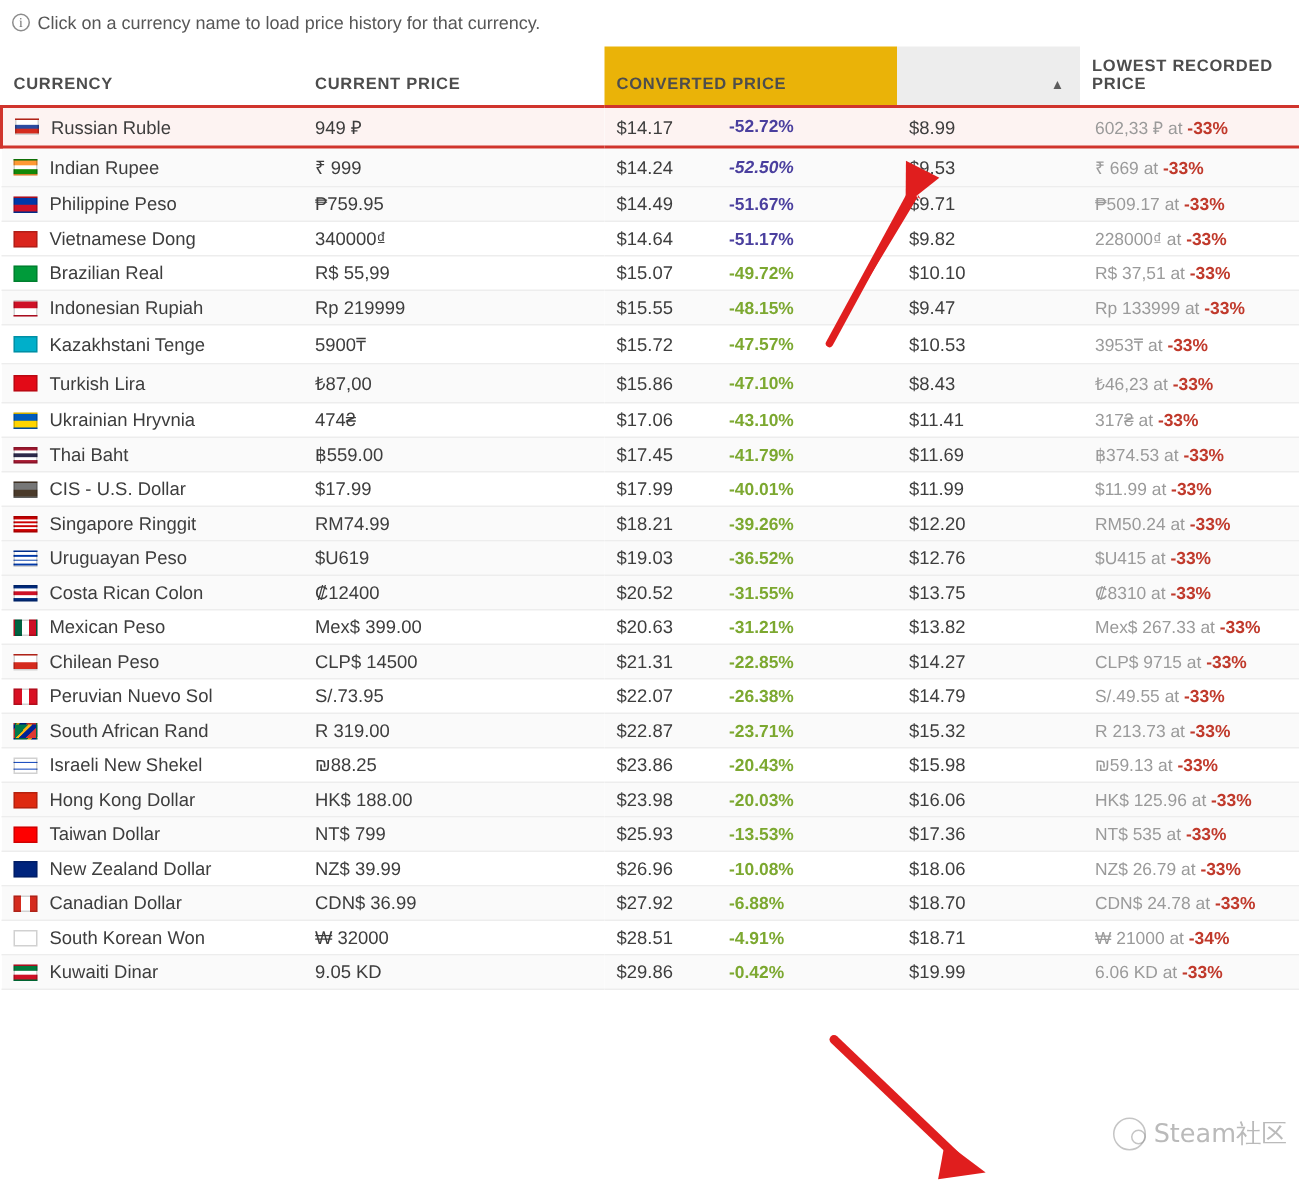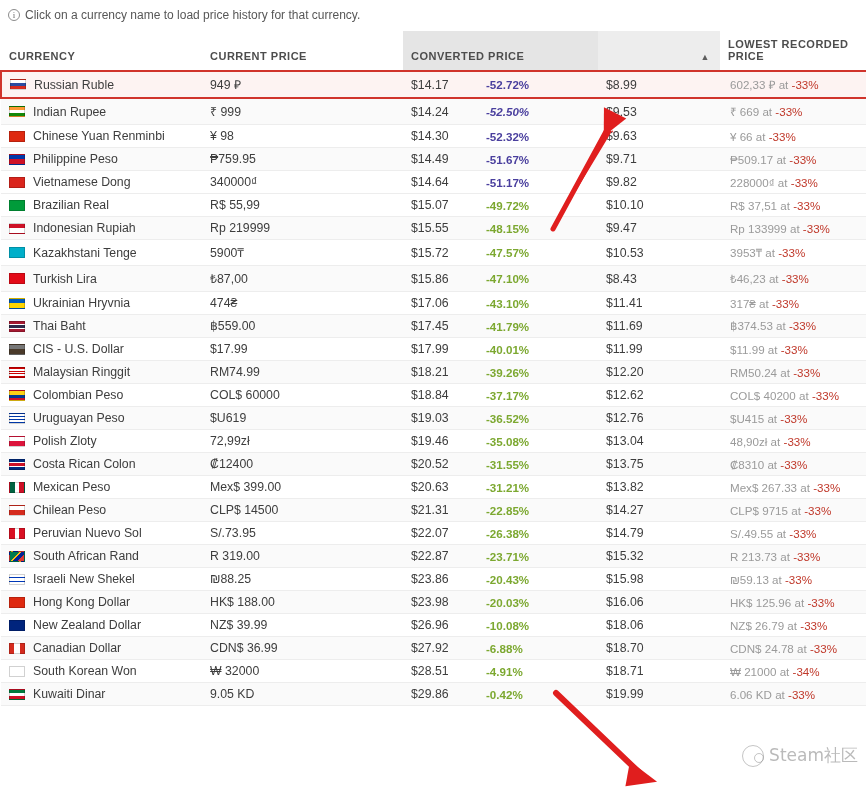--- a/index.html
+++ b/index.html
@@ -88,21 +88,21 @@
     font-size: 11px;
     font-weight: bold;
     color: #4d4d4d;
     letter-spacing: .5px;
     text-align: left;
     padding: 7px 0 8px 8px;
     border-bottom: 1px solid #e2e2e2;
     vertical-align: bottom;
     background: #fff;
   }
-  thead th.sorted { background:#e5e5e5; }
+  thead th.sorted { background:#eab308; }
   thead th.sort-caret-cell {
     background:#ededed;
     text-align:right; padding-right:10px;
   }
   thead th .caret-up { font-size: 9px; color:#5d5d5d; }
 
   tbody td {
     padding: 4px 0 4px 8px;
     border-bottom: 1px solid #ededed;
     color: #3d3d3d;
@@ -111,21 +111,21 @@
     height: 22.5px;
   }
   tbody tr.alt td { background: #fafafa; }
   tbody tr td.cur-cell { padding-left: 8px; }
   .cur-name-wrap { display:flex; align-items:center; gap:8px; }
   .cur-name { color:#3d3d3d; cursor:pointer; }
 
   td.pct { font-weight: bold; font-size: 11.6px; }
   td.conv, td.low { color:#3d3d3d; }
   td.lowrec { color:#9a9a9a; font-size:11.6px; padding-left:10px;}
-  td.lowrec .pctred { color:#c0392b; font-weight:normal; }
+  td.lowrec .pctred { color:#c0392b; font-weight:bold; }
 
   
   tr.hl-top td { background:#fdf3f2 !important; }
   tr.hl-top td:first-child { border-left: 2px solid #d0342c; }
   tr.hl-top td:last-child  { border-right: 2px solid #d0342c; }
   tr.hl-top td { border-top: 2px solid #d0342c; border-bottom: 2px solid #d0342c; }
 
   
   .arrow-overlay { position:absolute; left:0; top:0; width:866px; height:799px; pointer-events:none; }
 
@@ -203,33 +203,20 @@
               <span class="flag" style="background: linear-gradient(rgb(255, 153, 51) 0px, rgb(255, 153, 51) 33%, rgb(255, 255, 255) 33%, rgb(255, 255, 255) 66%, rgb(19, 136, 8) 66%, rgb(19, 136, 8) 100%);"></span>
               <span class="cur-name">Indian Rupee</span>
             </div>
           </td>
           <td>₹ 999</td>
           <td class="conv">$14.24</td>
           <td class="pct" style="color: rgb(74, 63, 158); font-style: italic;">-52.50%</td>
           <td class="low">$9.53</td>
           <td class="lowrec"><span>₹ 669</span><span> at </span><span class="pctred">-33%</span></td>
         </tr>
-        <tr>
-          <td class="cur-cell">
-            <div class="cur-name-wrap">
-              <span class="flag" style="background: rgb(222, 41, 16);"></span>
-              <span class="cur-name">Chinese Yuan Renminbi</span>
-            </div>
-          </td>
-          <td>¥ 98</td>
-          <td class="conv">$14.30</td>
-          <td class="pct" style="color: rgb(74, 63, 158);">-52.32%</td>
-          <td class="low">$9.63</td>
-          <td class="lowrec"><span>¥ 66</span><span> at </span><span class="pctred">-33%</span></td>
-        </tr>
         <tr class="alt">
           <td class="cur-cell">
             <div class="cur-name-wrap">
               <span class="flag" style="background: linear-gradient(rgb(0, 56, 168) 0px, rgb(0, 56, 168) 50%, rgb(206, 17, 38) 50%, rgb(206, 17, 38) 100%);"></span>
               <span class="cur-name">Philippine Peso</span>
             </div>
           </td>
           <td>₱759.95</td>
           <td class="conv">$14.49</td>
           <td class="pct" style="color: rgb(74, 63, 158);">-51.67%</td>
@@ -337,68 +324,42 @@
           <td>$17.99</td>
           <td class="conv">$17.99</td>
           <td class="pct" style="color: rgb(124, 168, 48); margin-left: 48px;">-40.01%</td>
           <td class="low">$11.99</td>
           <td class="lowrec"><span>$11.99</span><span> at </span><span class="pctred">-33%</span></td>
         </tr>
         <tr class="alt">
           <td class="cur-cell">
             <div class="cur-name-wrap">
               <span class="flag" style="background: linear-gradient(rgb(204, 0, 1) 0px, rgb(204, 0, 1) 14%, rgb(255, 255, 255) 14%, rgb(255, 255, 255) 28%, rgb(204, 0, 1) 28%, rgb(204, 0, 1) 42%, rgb(255, 255, 255) 42%, rgb(255, 255, 255) 57%, rgb(204, 0, 1) 57%, rgb(204, 0, 1) 71%, rgb(255, 255, 255) 71%, rgb(255, 255, 255) 85%, rgb(204, 0, 1) 85%, rgb(204, 0, 1) 100%);"></span>
-              <span class="cur-name">Malaysian Ringgit</span>
+              <span class="cur-name">Singapore Ringgit</span>
             </div>
           </td>
           <td>RM74.99</td>
           <td class="conv">$18.21</td>
           <td class="pct" style="color: rgb(124, 168, 48); margin-left: 16px;">-39.26%</td>
           <td class="low">$12.20</td>
           <td class="lowrec"><span>RM50.24</span><span> at </span><span class="pctred">-33%</span></td>
         </tr>
-        <tr>
-          <td class="cur-cell">
-            <div class="cur-name-wrap">
-              <span class="flag" style="background: linear-gradient(rgb(252, 209, 22) 0px, rgb(252, 209, 22) 50%, rgb(0, 56, 147) 50%, rgb(0, 56, 147) 75%, rgb(206, 17, 38) 75%, rgb(206, 17, 38) 100%);"></span>
-              <span class="cur-name">Colombian Peso</span>
-            </div>
-          </td>
-          <td>COL$ 60000</td>
-          <td class="conv">$18.84</td>
-          <td class="pct" style="color: rgb(124, 168, 48);">-37.17%</td>
-          <td class="low">$12.62</td>
-          <td class="lowrec"><span>COL$ 40200</span><span> at </span><span class="pctred">-33%</span></td>
-        </tr>
         <tr class="alt">
           <td class="cur-cell">
             <div class="cur-name-wrap">
               <span class="flag" style="background: linear-gradient(rgb(255, 255, 255) 0px, rgb(255, 255, 255) 22%, rgb(0, 56, 168) 22%, rgb(0, 56, 168) 33%, rgb(255, 255, 255) 33%, rgb(255, 255, 255) 55%, rgb(0, 56, 168) 55%, rgb(0, 56, 168) 66%, rgb(255, 255, 255) 66%, rgb(255, 255, 255) 88%, rgb(0, 56, 168) 88%, rgb(0, 56, 168) 100%);"></span>
               <span class="cur-name">Uruguayan Peso</span>
             </div>
           </td>
           <td>$U619</td>
           <td class="conv">$19.03</td>
           <td class="pct" style="color: rgb(124, 168, 48);">-36.52%</td>
           <td class="low">$12.76</td>
           <td class="lowrec"><span>$U415</span><span> at </span><span class="pctred">-33%</span></td>
         </tr>
-        <tr>
-          <td class="cur-cell">
-            <div class="cur-name-wrap">
-              <span class="flag" style="background: linear-gradient(rgb(255, 255, 255) 0px, rgb(255, 255, 255) 50%, rgb(220, 20, 60) 50%, rgb(220, 20, 60) 100%);"></span>
-              <span class="cur-name">Polish Zloty</span>
-            </div>
-          </td>
-          <td>72,99zł</td>
-          <td class="conv">$19.46</td>
-          <td class="pct" style="color: rgb(124, 168, 48);">-35.08%</td>
-          <td class="low">$13.04</td>
-          <td class="lowrec"><span>48,90zł</span><span> at </span><span class="pctred">-33%</span></td>
-        </tr>
         <tr class="alt">
           <td class="cur-cell">
             <div class="cur-name-wrap">
               <span class="flag" style="background: linear-gradient(rgb(0, 43, 127) 0px, rgb(0, 43, 127) 17%, rgb(255, 255, 255) 17%, rgb(255, 255, 255) 33%, rgb(206, 17, 38) 33%, rgb(206, 17, 38) 67%, rgb(255, 255, 255) 67%, rgb(255, 255, 255) 83%, rgb(0, 43, 127) 83%, rgb(0, 43, 127) 100%);"></span>
               <span class="cur-name">Costa Rican Colon</span>
             </div>
           </td>
           <td>₡12400</td>
           <td class="conv">$20.52</td>
           <td class="pct" style="color: rgb(124, 168, 48);">-31.55%</td>
@@ -475,20 +436,33 @@
             <div class="cur-name-wrap">
               <span class="flag" style="background: rgb(222, 41, 16);"></span>
               <span class="cur-name">Hong Kong Dollar</span>
             </div>
           </td>
           <td>HK$ 188.00</td>
           <td class="conv">$23.98</td>
           <td class="pct" style="color: rgb(124, 168, 48);">-20.03%</td>
           <td class="low">$16.06</td>
           <td class="lowrec"><span>HK$ 125.96</span><span> at </span><span class="pctred">-33%</span></td>
+        </tr>
+        <tr class="alt">
+          <td class="cur-cell">
+            <div class="cur-name-wrap">
+              <span class="flag" style="background: rgb(254, 0, 0);"></span>
+              <span class="cur-name">Taiwan Dollar</span>
+            </div>
+          </td>
+          <td>NT$ 799</td>
+          <td class="conv">$25.93</td>
+          <td class="pct" style="color: rgb(124, 168, 48);">-13.53%</td>
+          <td class="low">$17.36</td>
+          <td class="lowrec"><span>NT$ 535</span><span> at </span><span class="pctred">-33%</span></td>
         </tr>
         <tr>
           <td class="cur-cell">
             <div class="cur-name-wrap">
               <span class="flag" style="background: rgb(0, 36, 125);"></span>
               <span class="cur-name">New Zealand Dollar</span>
             </div>
           </td>
           <td>NZ$ 39.99</td>
           <td class="conv">$26.96</td>

